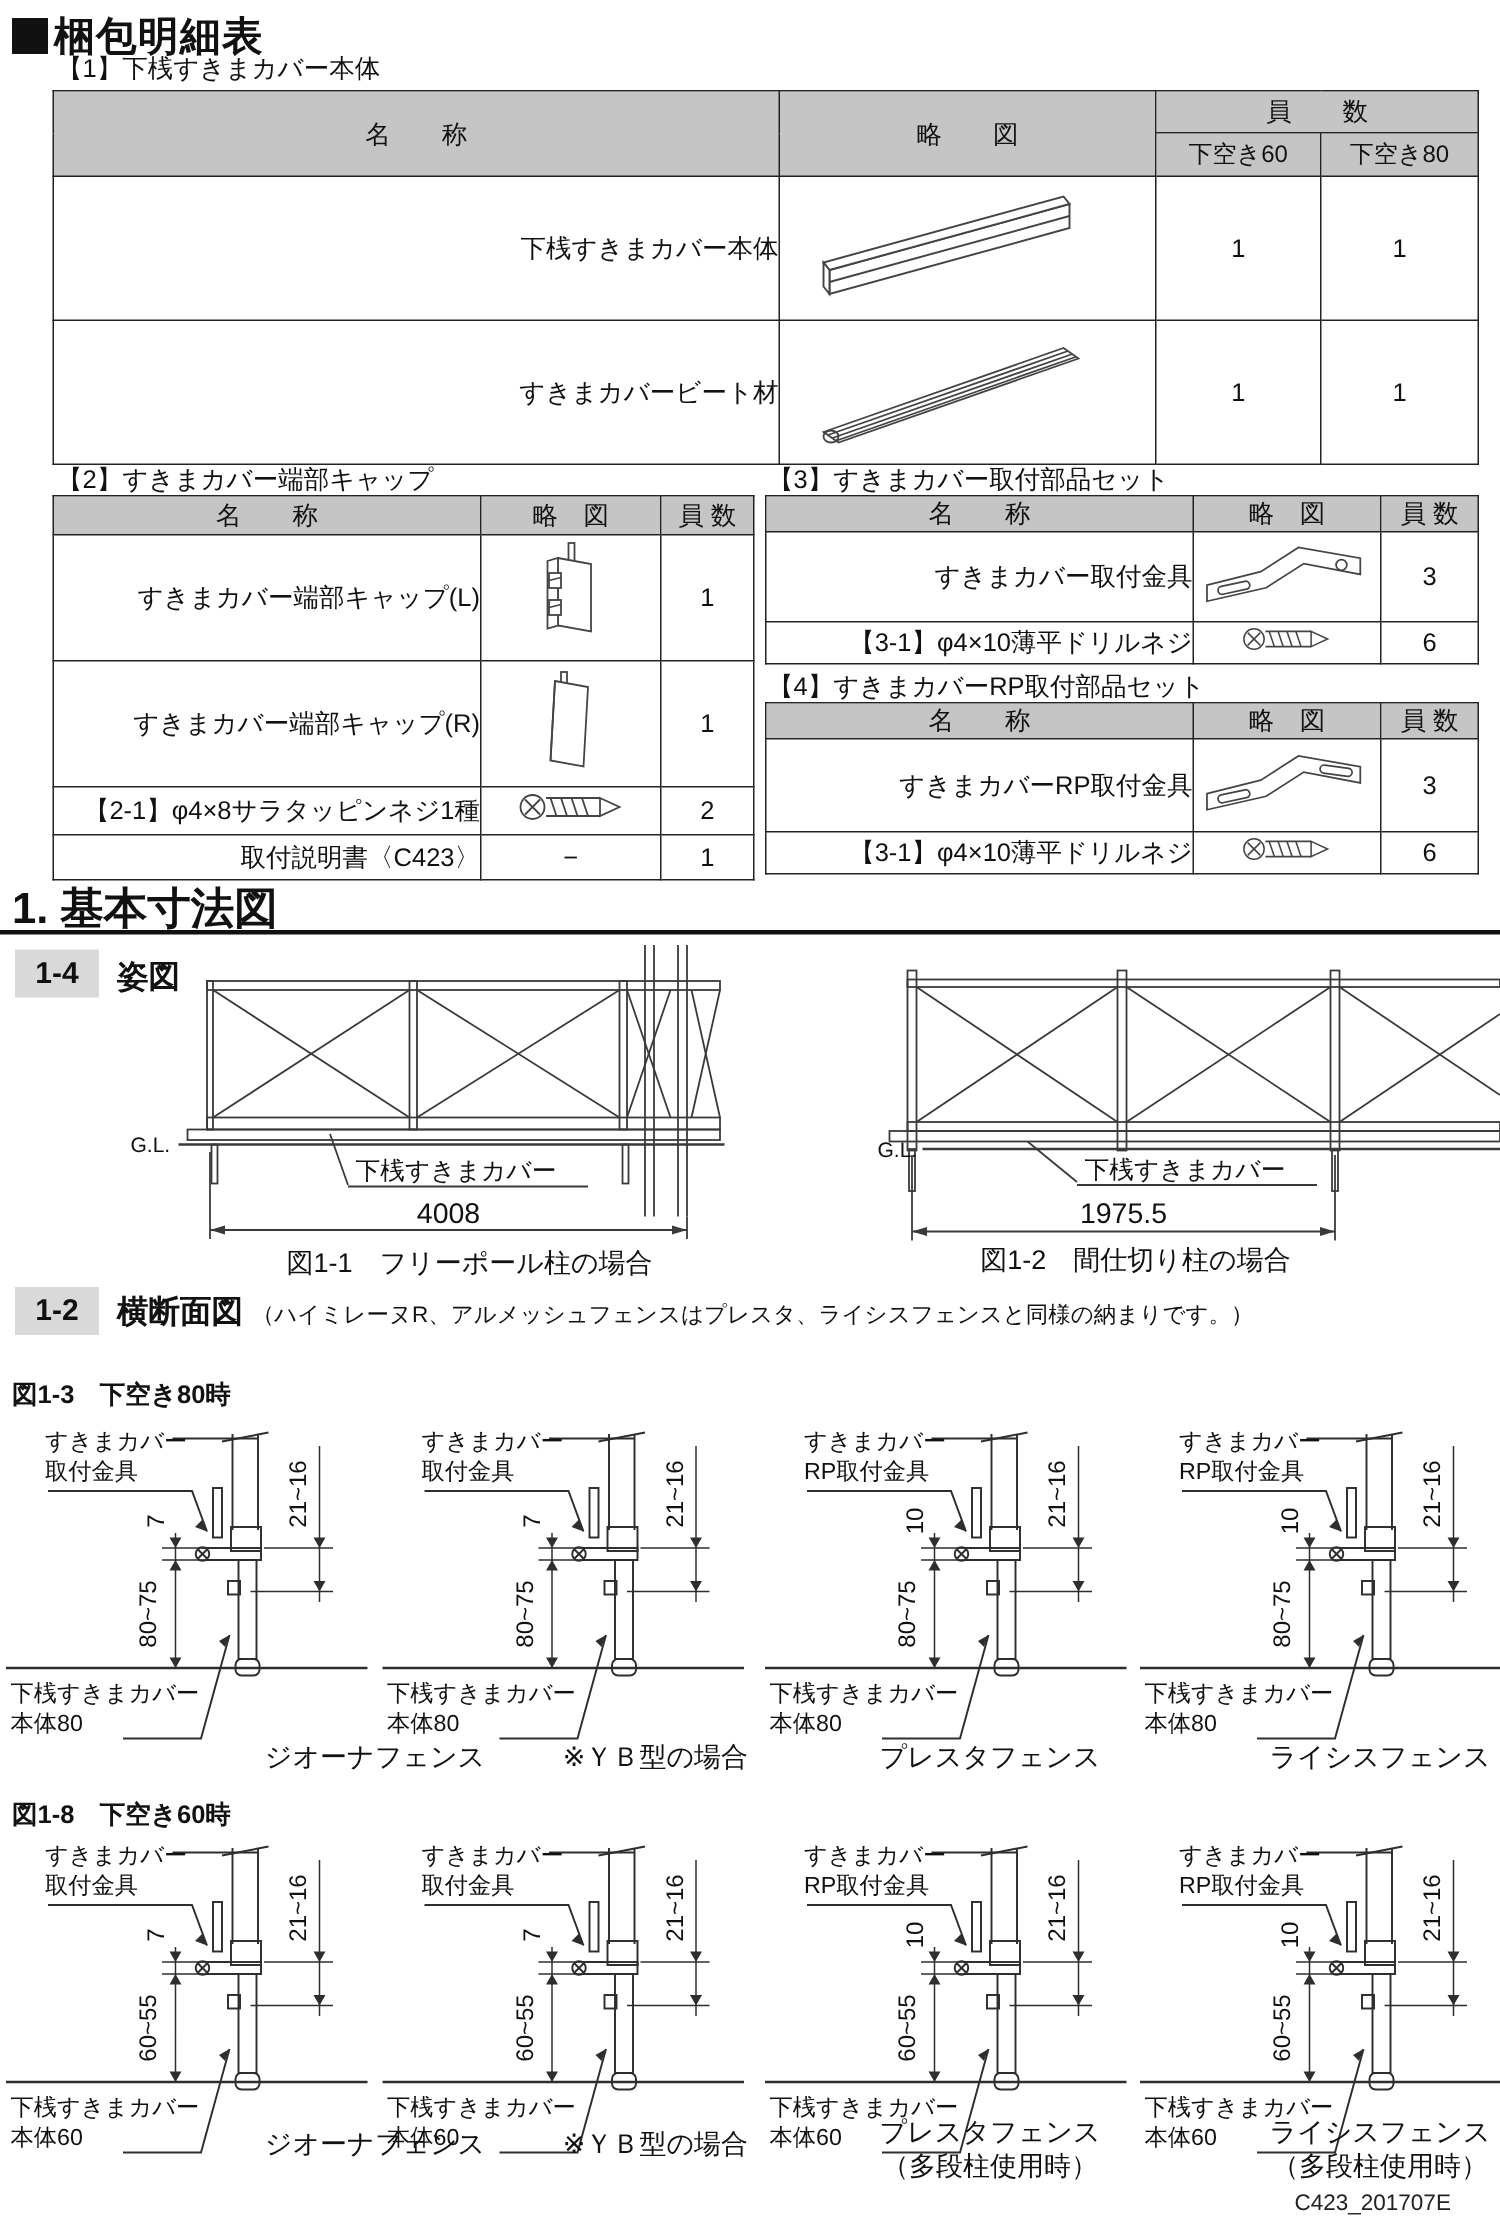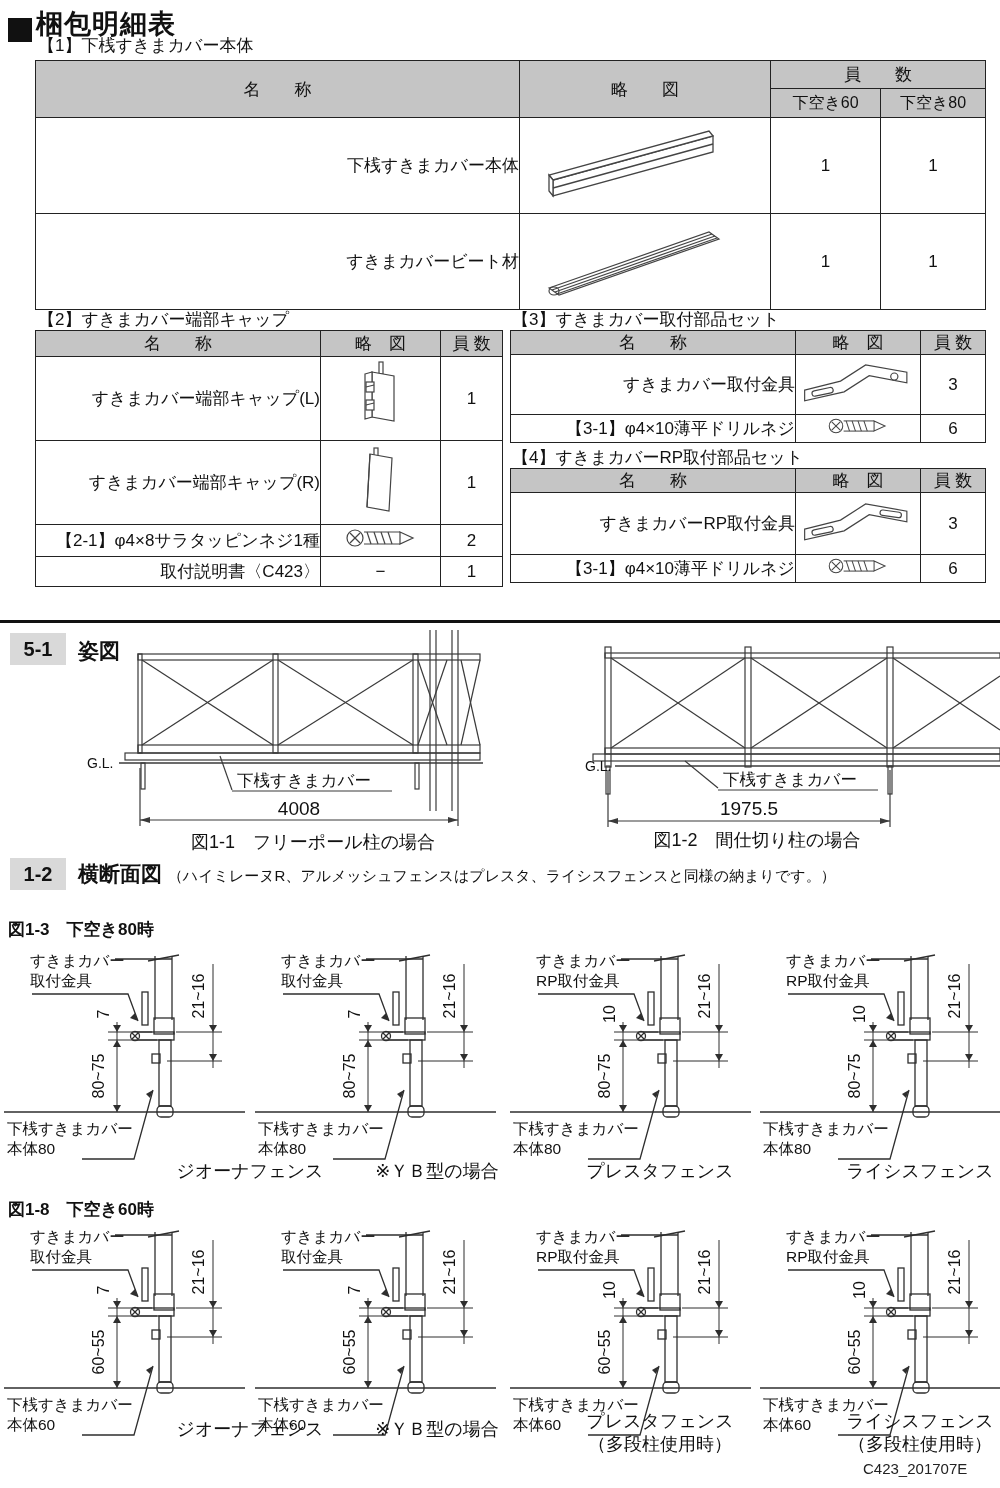--- a/index.html
+++ b/index.html
@@ -1,19 +1,19 @@
 <!DOCTYPE html>
 <html><head>
 <meta charset="utf-8">
 <style>
   html,body{margin:0;padding:0;background:#fff;}
   .page{position:relative;width:1000px;height:1488px;background:#fff;overflow:hidden;
         font-family:"Liberation Sans","DejaVu Sans",sans-serif;color:#111;}
   .abs{position:absolute;}
-  .doc-title{position:absolute;left:8px;top:6px;font-size:27px;font-weight:bold;letter-spacing:1px;display:flex;align-items:flex-end;}
+  .doc-title{position:absolute;left:8px;top:6px;font-size:27px;font-weight:bold;letter-spacing:1px;display:flex;align-items:center;}
   .sq{display:inline-block;width:24px;height:24px;background:#111;margin-right:4px;}
   .lbl{position:absolute;font-size:17px;font-weight:500;white-space:nowrap;}
   table.pk{position:absolute;border-collapse:collapse;table-layout:fixed;background:#fff;}
   table.pk td,table.pk th{border:1.7px solid #222;font-weight:500;font-size:17px;padding:0;overflow:hidden;}
   .hdr{background:#c5c5c5;text-align:center;}
   .cell-name{text-align:right;padding-left:13px !important;}
   .cell-ctr{text-align:center;}
   .rule{position:absolute;left:0;width:1000px;height:3px;background:#111;}
   .sect-h{position:absolute;font-size:29px;font-weight:bold;white-space:nowrap;}
   .tag{position:absolute;width:56px;height:32px;background:#d9d9d9;text-align:center;line-height:32px;
@@ -251,23 +251,24 @@
                 <line x1="45" y1="7" x2="49" y2="19"></line>
             <polygon points="57,7 70,13 57,19"></polygon>
           </g>
         </svg>
       </td>
       <td class="cell-ctr">6</td>
     </tr>
   </tbody>
     </table>
 
+  <div class="sect-h" style="left:8px;top:586px">1. 基本寸法図</div>
   <div class="rule" style="top:620px"></div>
 
-  <div class="tag" style="left:10px;top:633px">5-1</div>
+  <div class="tag" style="left:10px;top:633px">1-4</div>
   <div class="tag-title" style="left:78px;top:637px">姿図</div>
 
   <svg class="abs" style="left:85px;top:628px" width="400" height="225" viewBox="0 0 400 225">
     <g stroke="#3a3a3a" stroke-width="1.2" fill="none">
       <line x1="345" y1="2" x2="345" y2="183"></line>
         <line x1="351" y1="2" x2="351" y2="183"></line>
       <line x1="367" y1="2" x2="367" y2="183"></line>
         <line x1="373" y1="2" x2="373" y2="183"></line>
       <rect x="53" y="26" width="342" height="6"></rect>
       <rect x="53" y="117" width="342" height="8"></rect>

